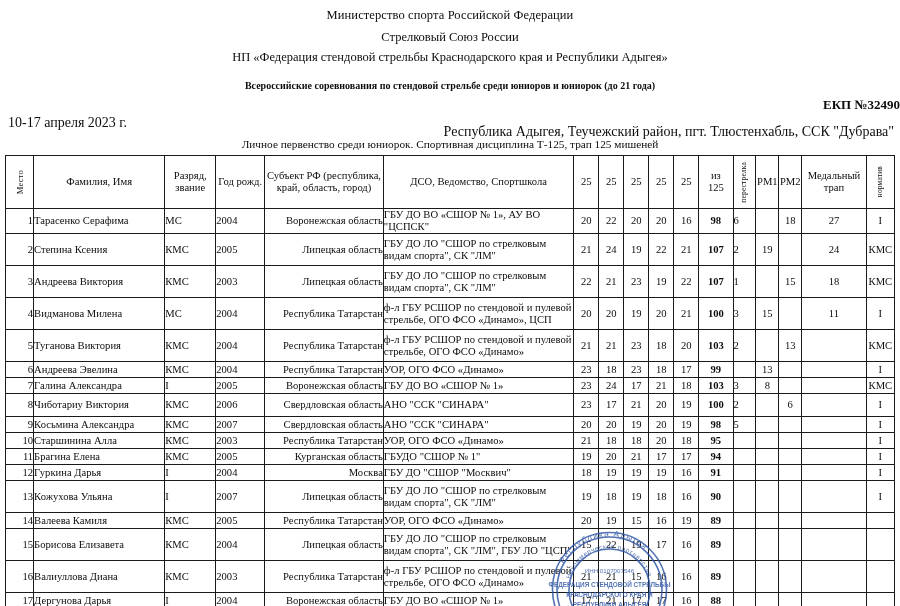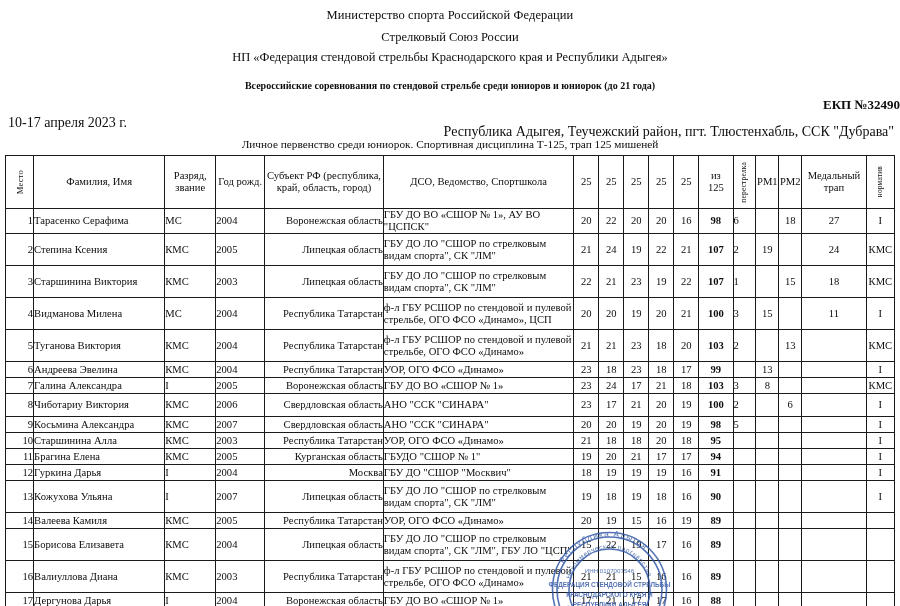--- a/index.html
+++ b/index.html
@@ -315,21 +315,21 @@
             <td class="score">21</td>
             <td class="total">107</td>
             <td class="shootoff">2</td>
             <td class="pm">19</td>
             <td class="pm"></td>
             <td class="medal">24</td>
             <td class="norm">КМС</td>
           </tr>
           <tr class="r-tall">
             <td class="place">3</td>
-            <td class="name">Старшинина Виктория</td>
+            <td class="name">Андреева Виктория</td>
             <td class="rank">КМС</td>
             <td class="year">2003</td>
             <td class="region">Липецкая область</td>
             <td class="club">ГБУ ДО ЛО "СШОР по стрелковым видам спорта", СК "ЛМ"</td>
             <td class="score">22</td>
             <td class="score">21</td>
             <td class="score">23</td>
             <td class="score">19</td>
             <td class="score">22</td>
             <td class="total">107</td>

